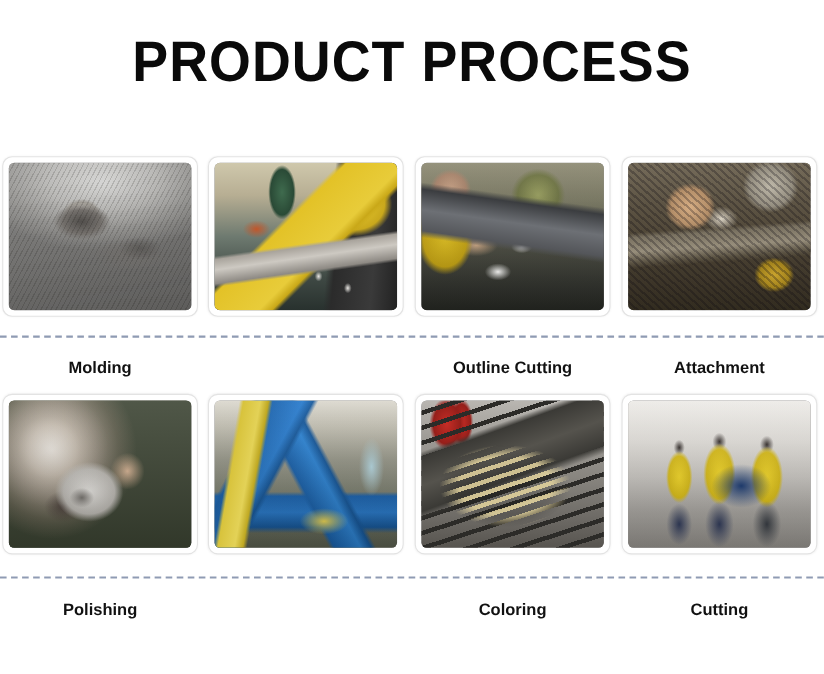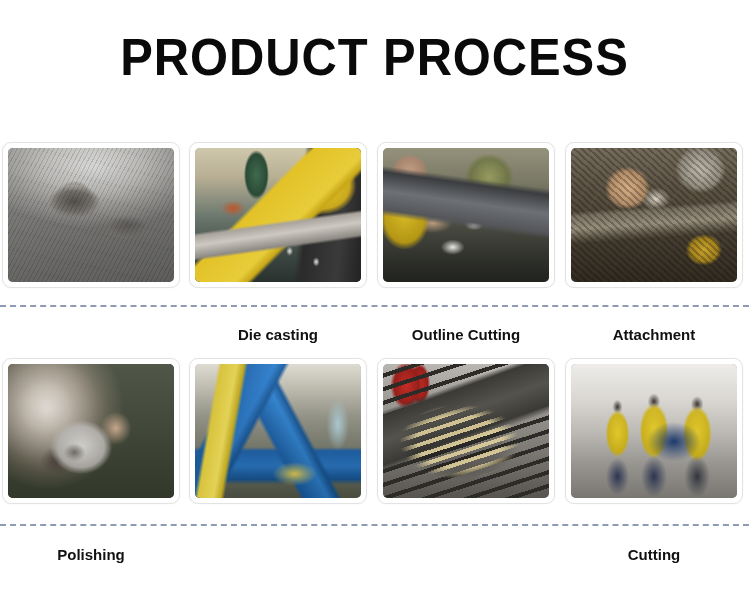--- a/index.html
+++ b/index.html
@@ -319,21 +319,21 @@
         <div class="ph-layer l3"></div>
       </div>
     </div>
 
   </div>
 </div>
 
 <div class="dashed-rule rule-1"></div>
 
 <div class="caption-row cap-1">
-  <div class="process-caption pos-1">Die casting</div>
+  <div class="process-caption pos-0">Molding</div>
   <div class="process-caption pos-2">Outline Cutting</div>
   <div class="process-caption pos-3">Attachment</div>
 </div>
 
 <div class="process-row row-2">
   <div class="cards-strip">
 
     <div class="process-card pos-0">
       <div class="card-photo photo-polish">
         <div class="ph-layer l1"></div>
@@ -366,14 +366,15 @@
       </div>
     </div>
 
   </div>
 </div>
 
 <div class="dashed-rule rule-2"></div>
 
 <div class="caption-row cap-2">
   <div class="process-caption pos-0">Polishing</div>
+  <div class="process-caption pos-2">Coloring</div>
   <div class="process-caption pos-3">Cutting</div>
 </div>
 
 </body></html>

